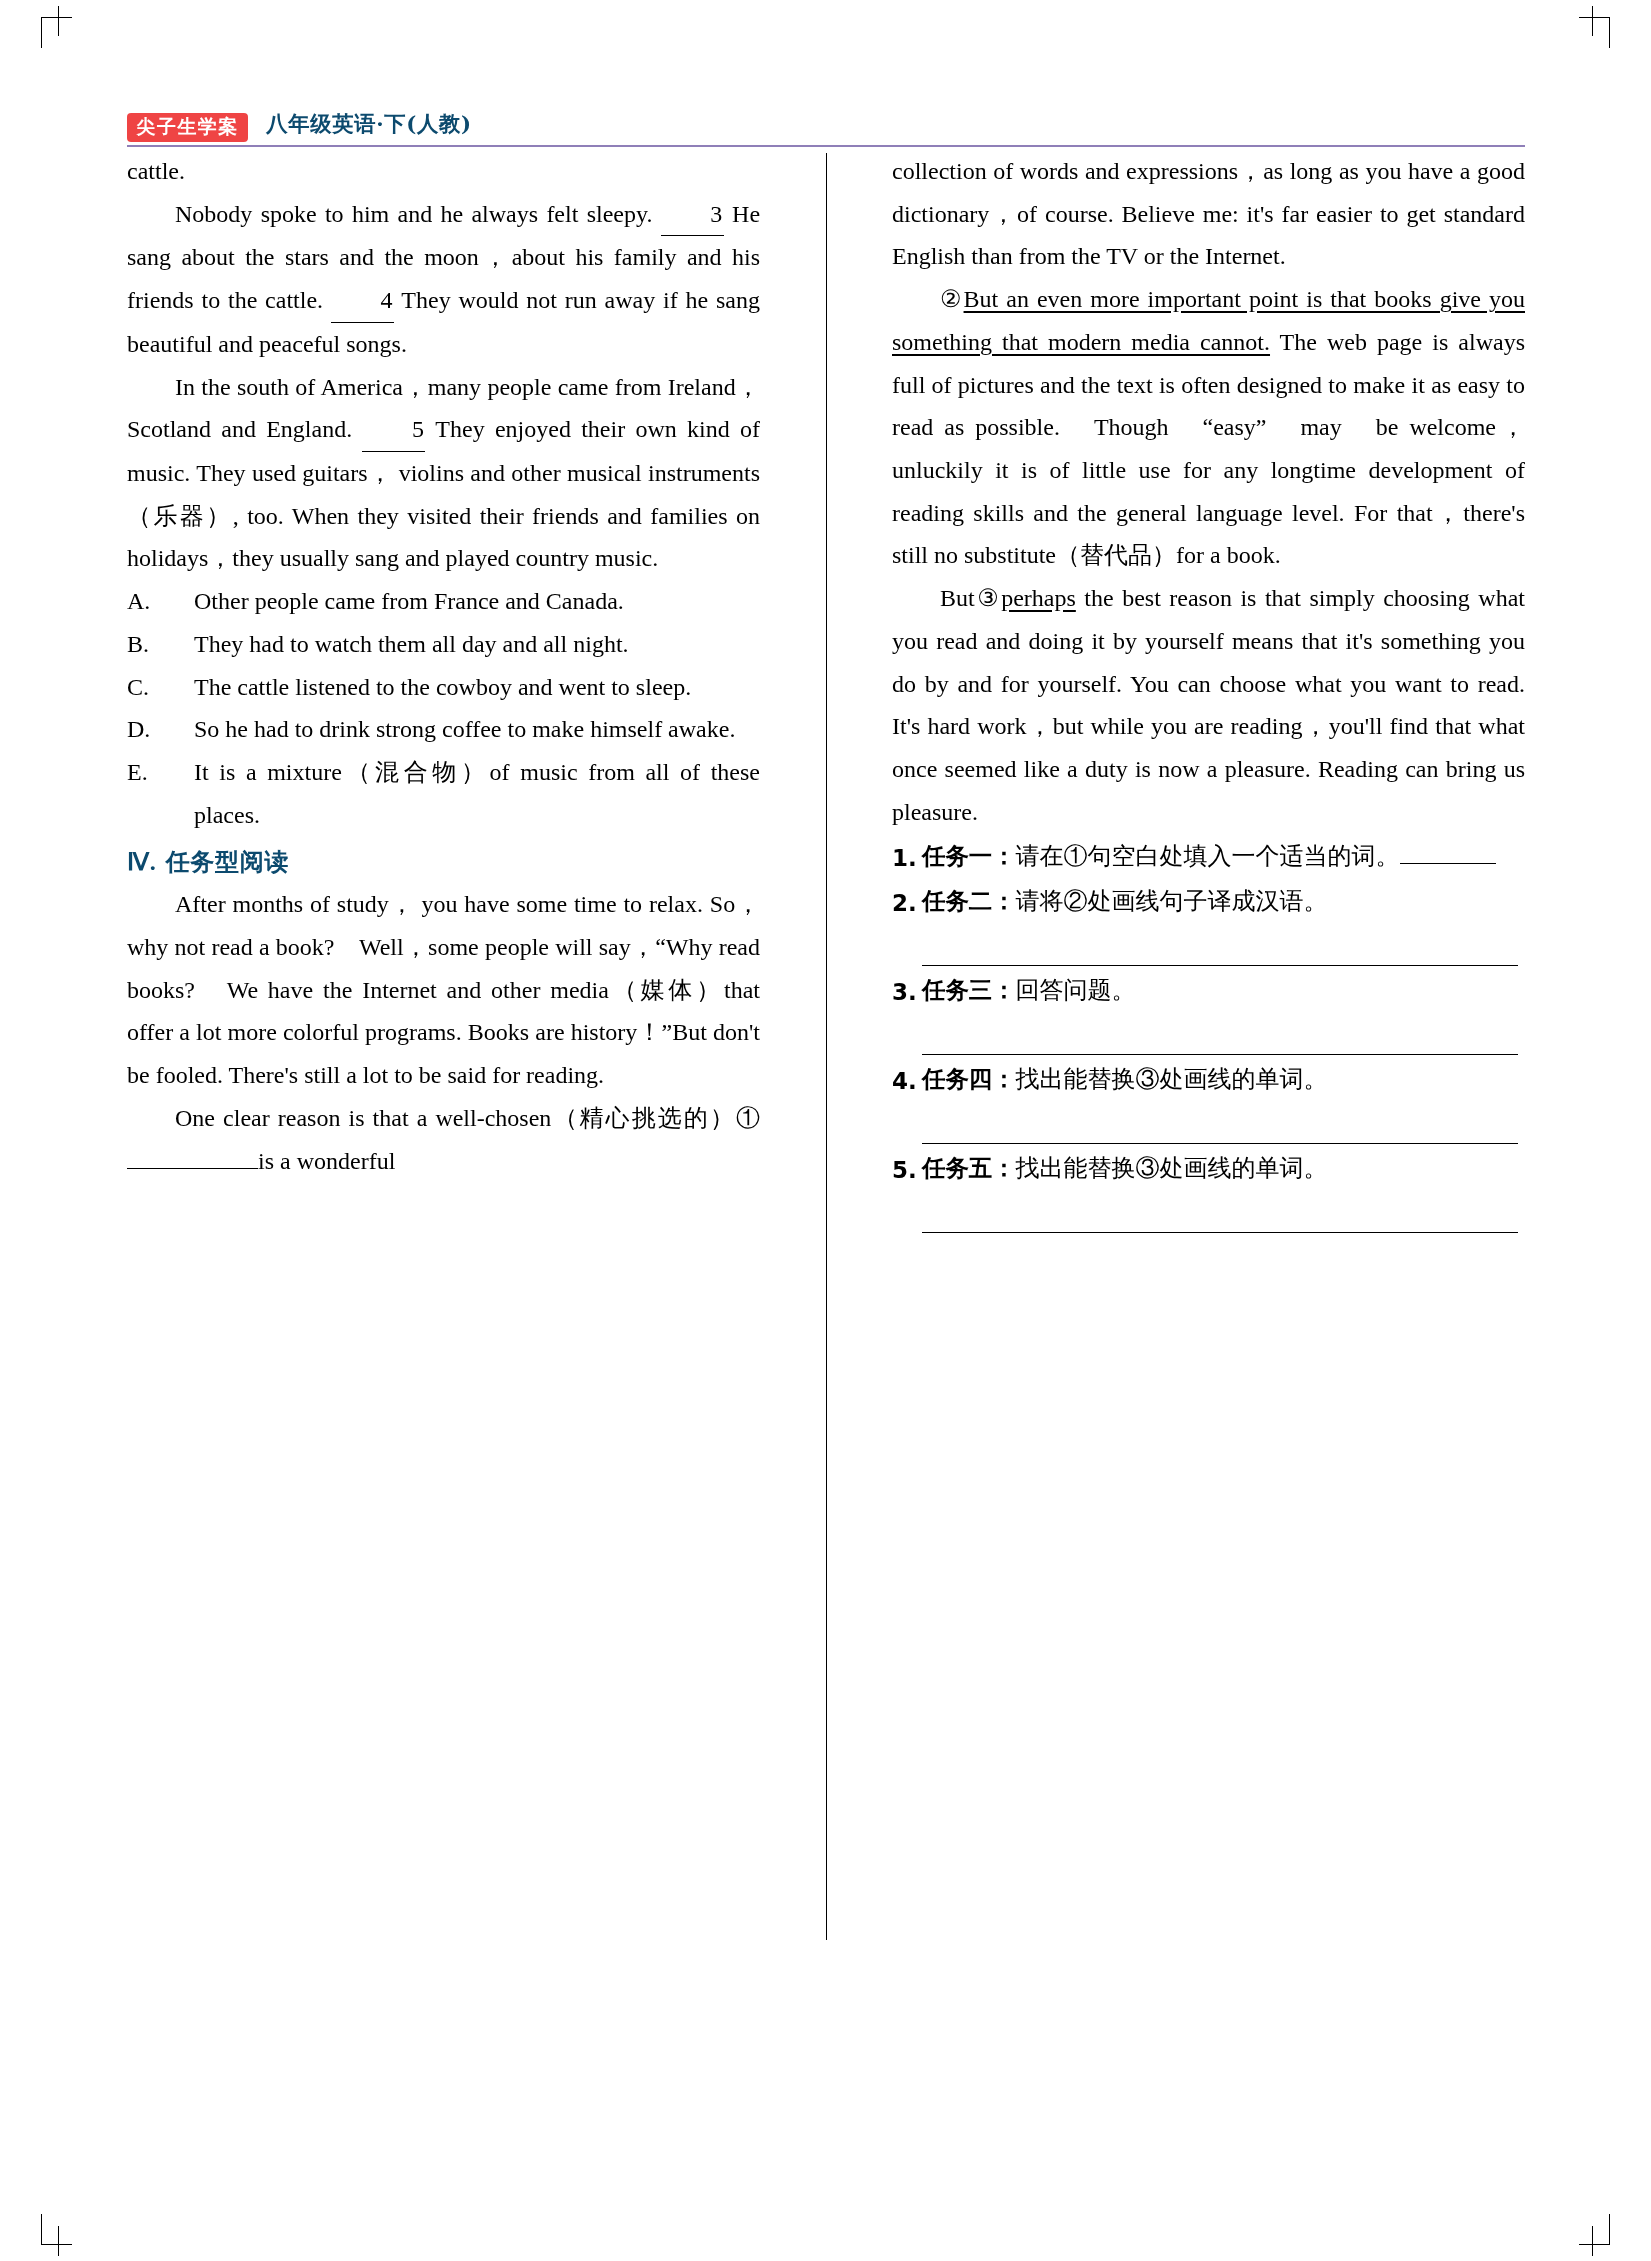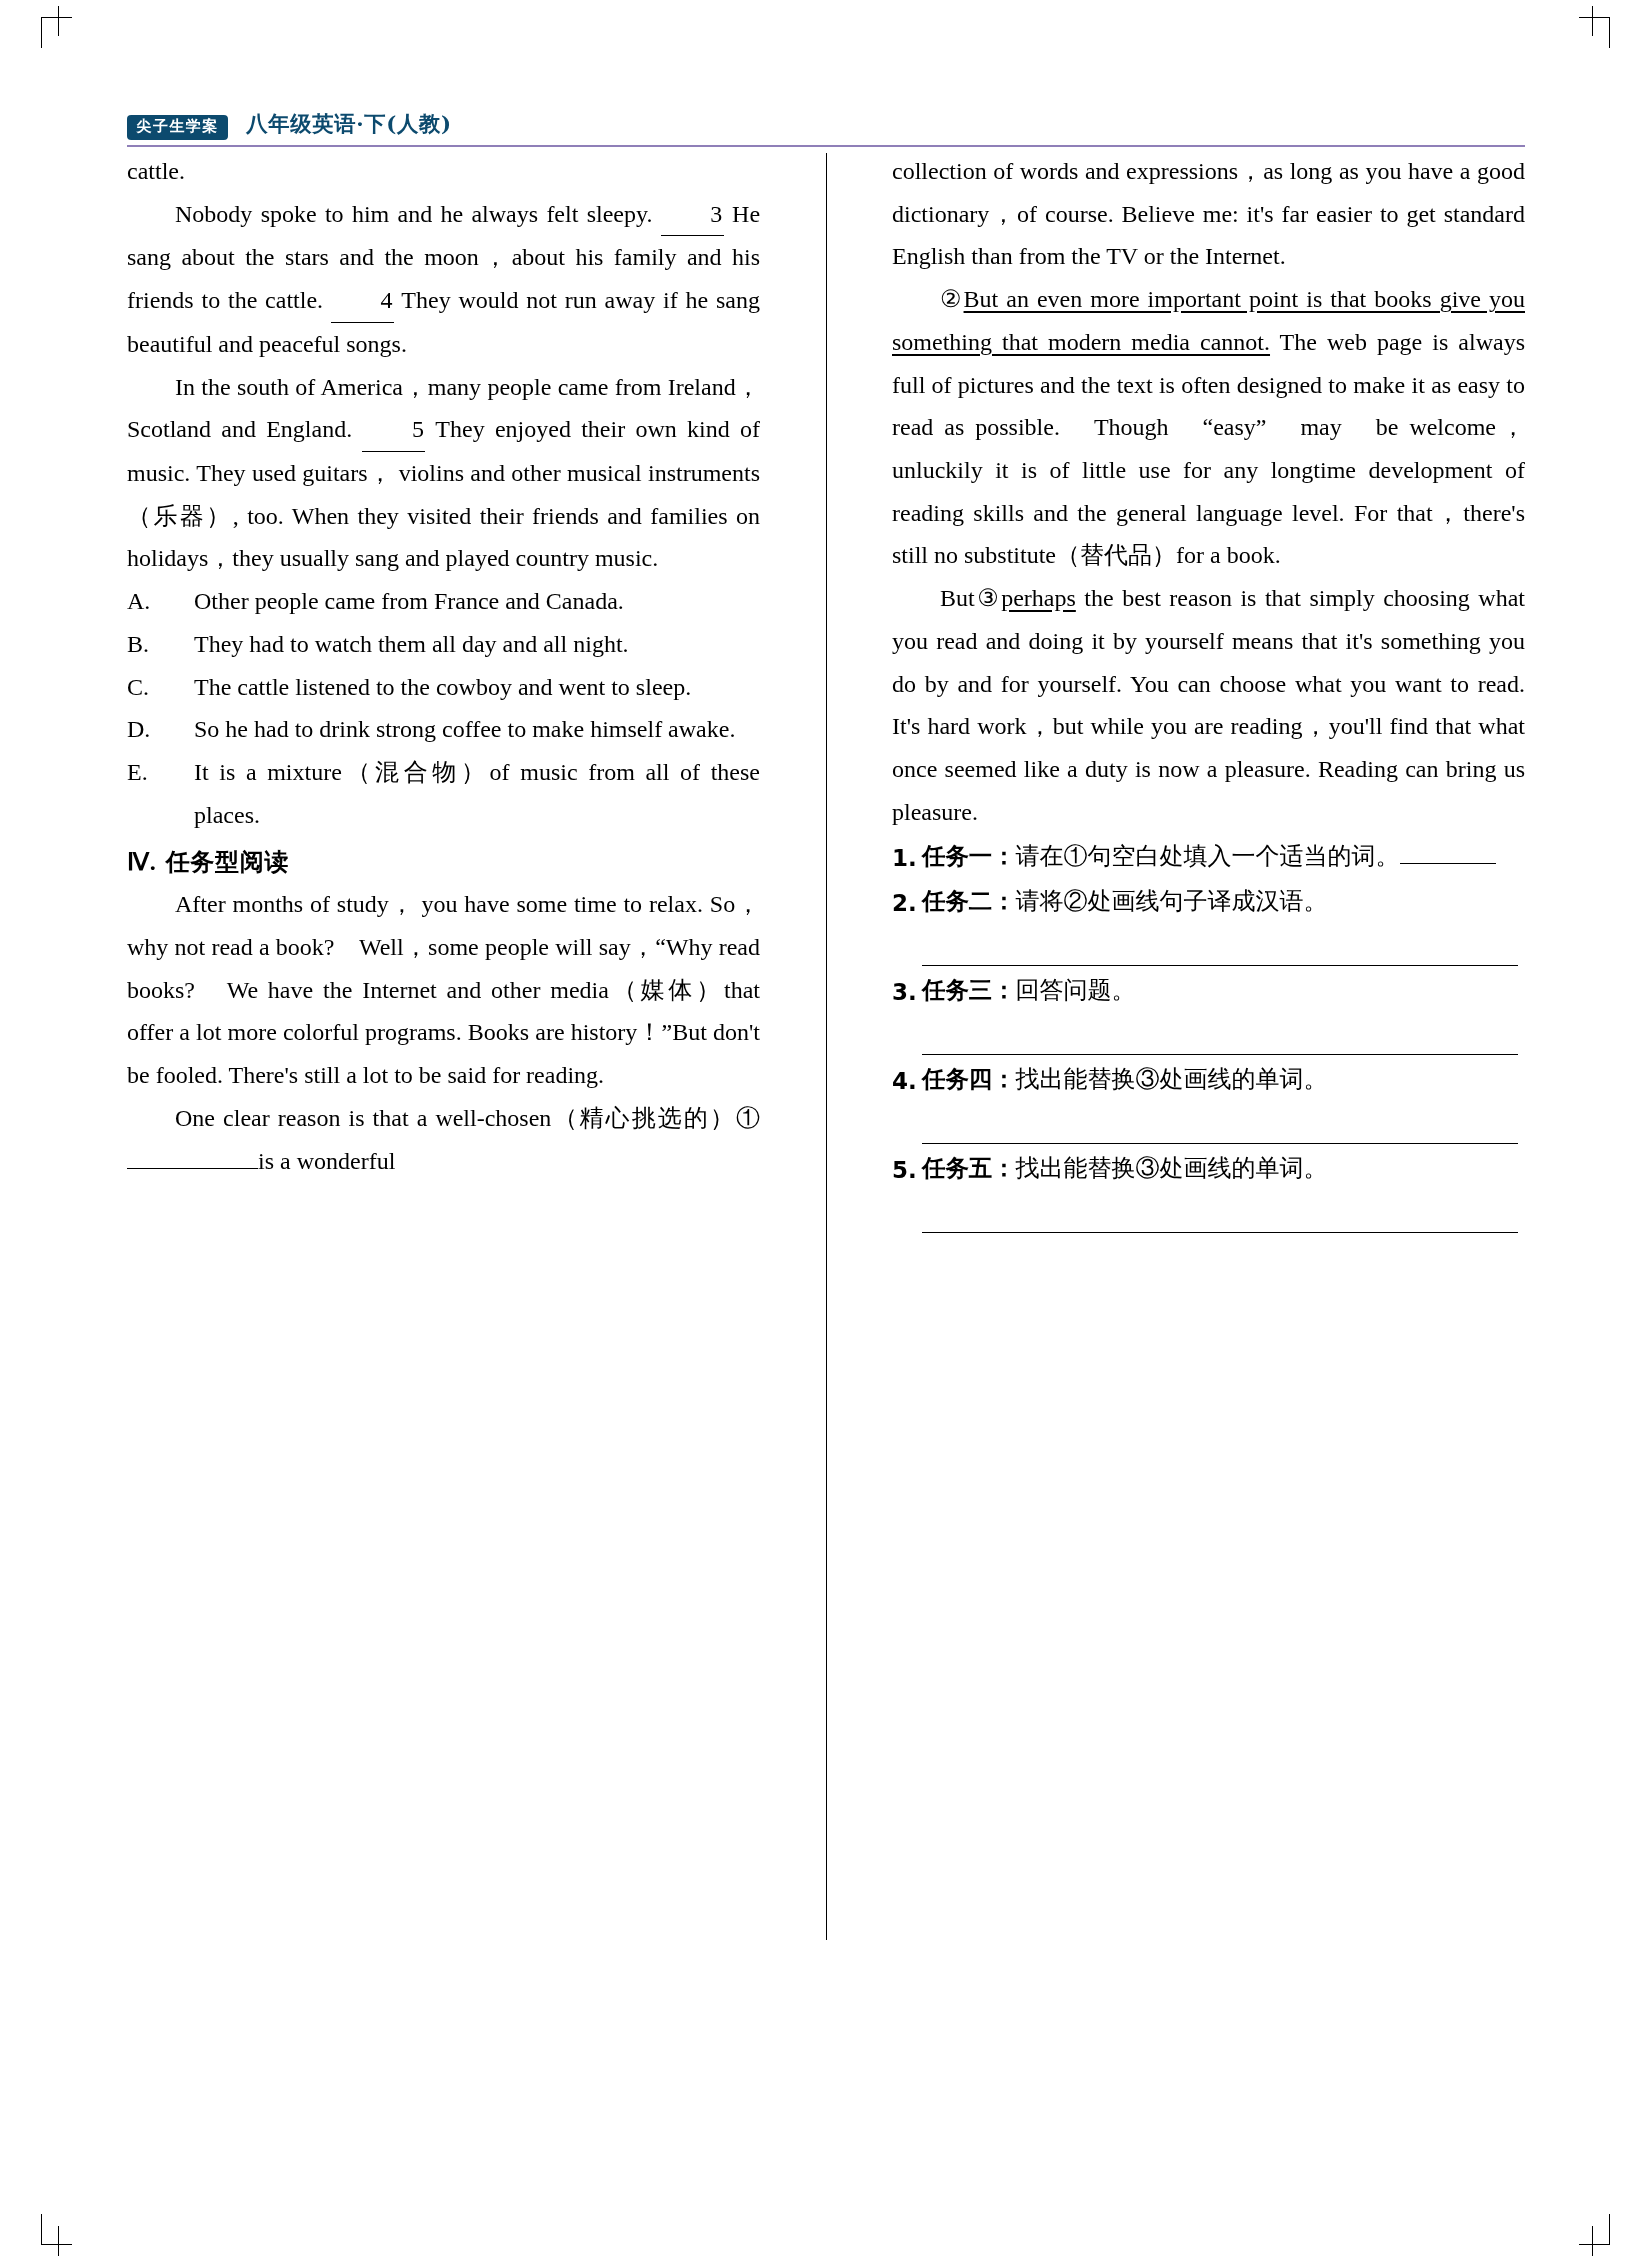--- a/index.html
+++ b/index.html
@@ -37,25 +37,25 @@
     position: absolute;
     left: 127px;
     top: 102px;
     width: 1398px;
     height: 43px;
     border-bottom: 2.1px solid #8f7fb8;
     display: flex;
     align-items: center;
   }
   .badge {
-    background: #0c4a6e;
+    background: #ef4444;
     color: #ffffff;
     font-family: "DejaVu Sans", sans-serif;
     font-weight: bold;
-    font-size: 15px;
+    font-size: 19px;
     letter-spacing: 1.4px;
     padding: 4.1px 9.6px 5.5px 9.6px;
     border-radius: 4.1px;
     line-height: 1;
     margin-top: 8px;
   }
   .header-title {
     margin-left: 18px;
     font-family: "DejaVu Serif", serif;
     font-size: 21.3px;
@@ -126,21 +126,21 @@
     text-align: justify;
     text-justify: inter-word;
     margin-left: 28px;
   }
 
   
   .section-heading {
     font-family: "DejaVu Sans", sans-serif;
     font-weight: bold;
     font-size: 24px;
-    color: #000000;
+    color: #0c4a6e;
     margin-top: 4.1px;
     letter-spacing: 0.7px;
   }
   .section-heading .rn { font-family: "Liberation Serif", serif; }
 
   
   .task {
     display: flex;
     align-items: flex-start;
     margin-top: 1.4px;

